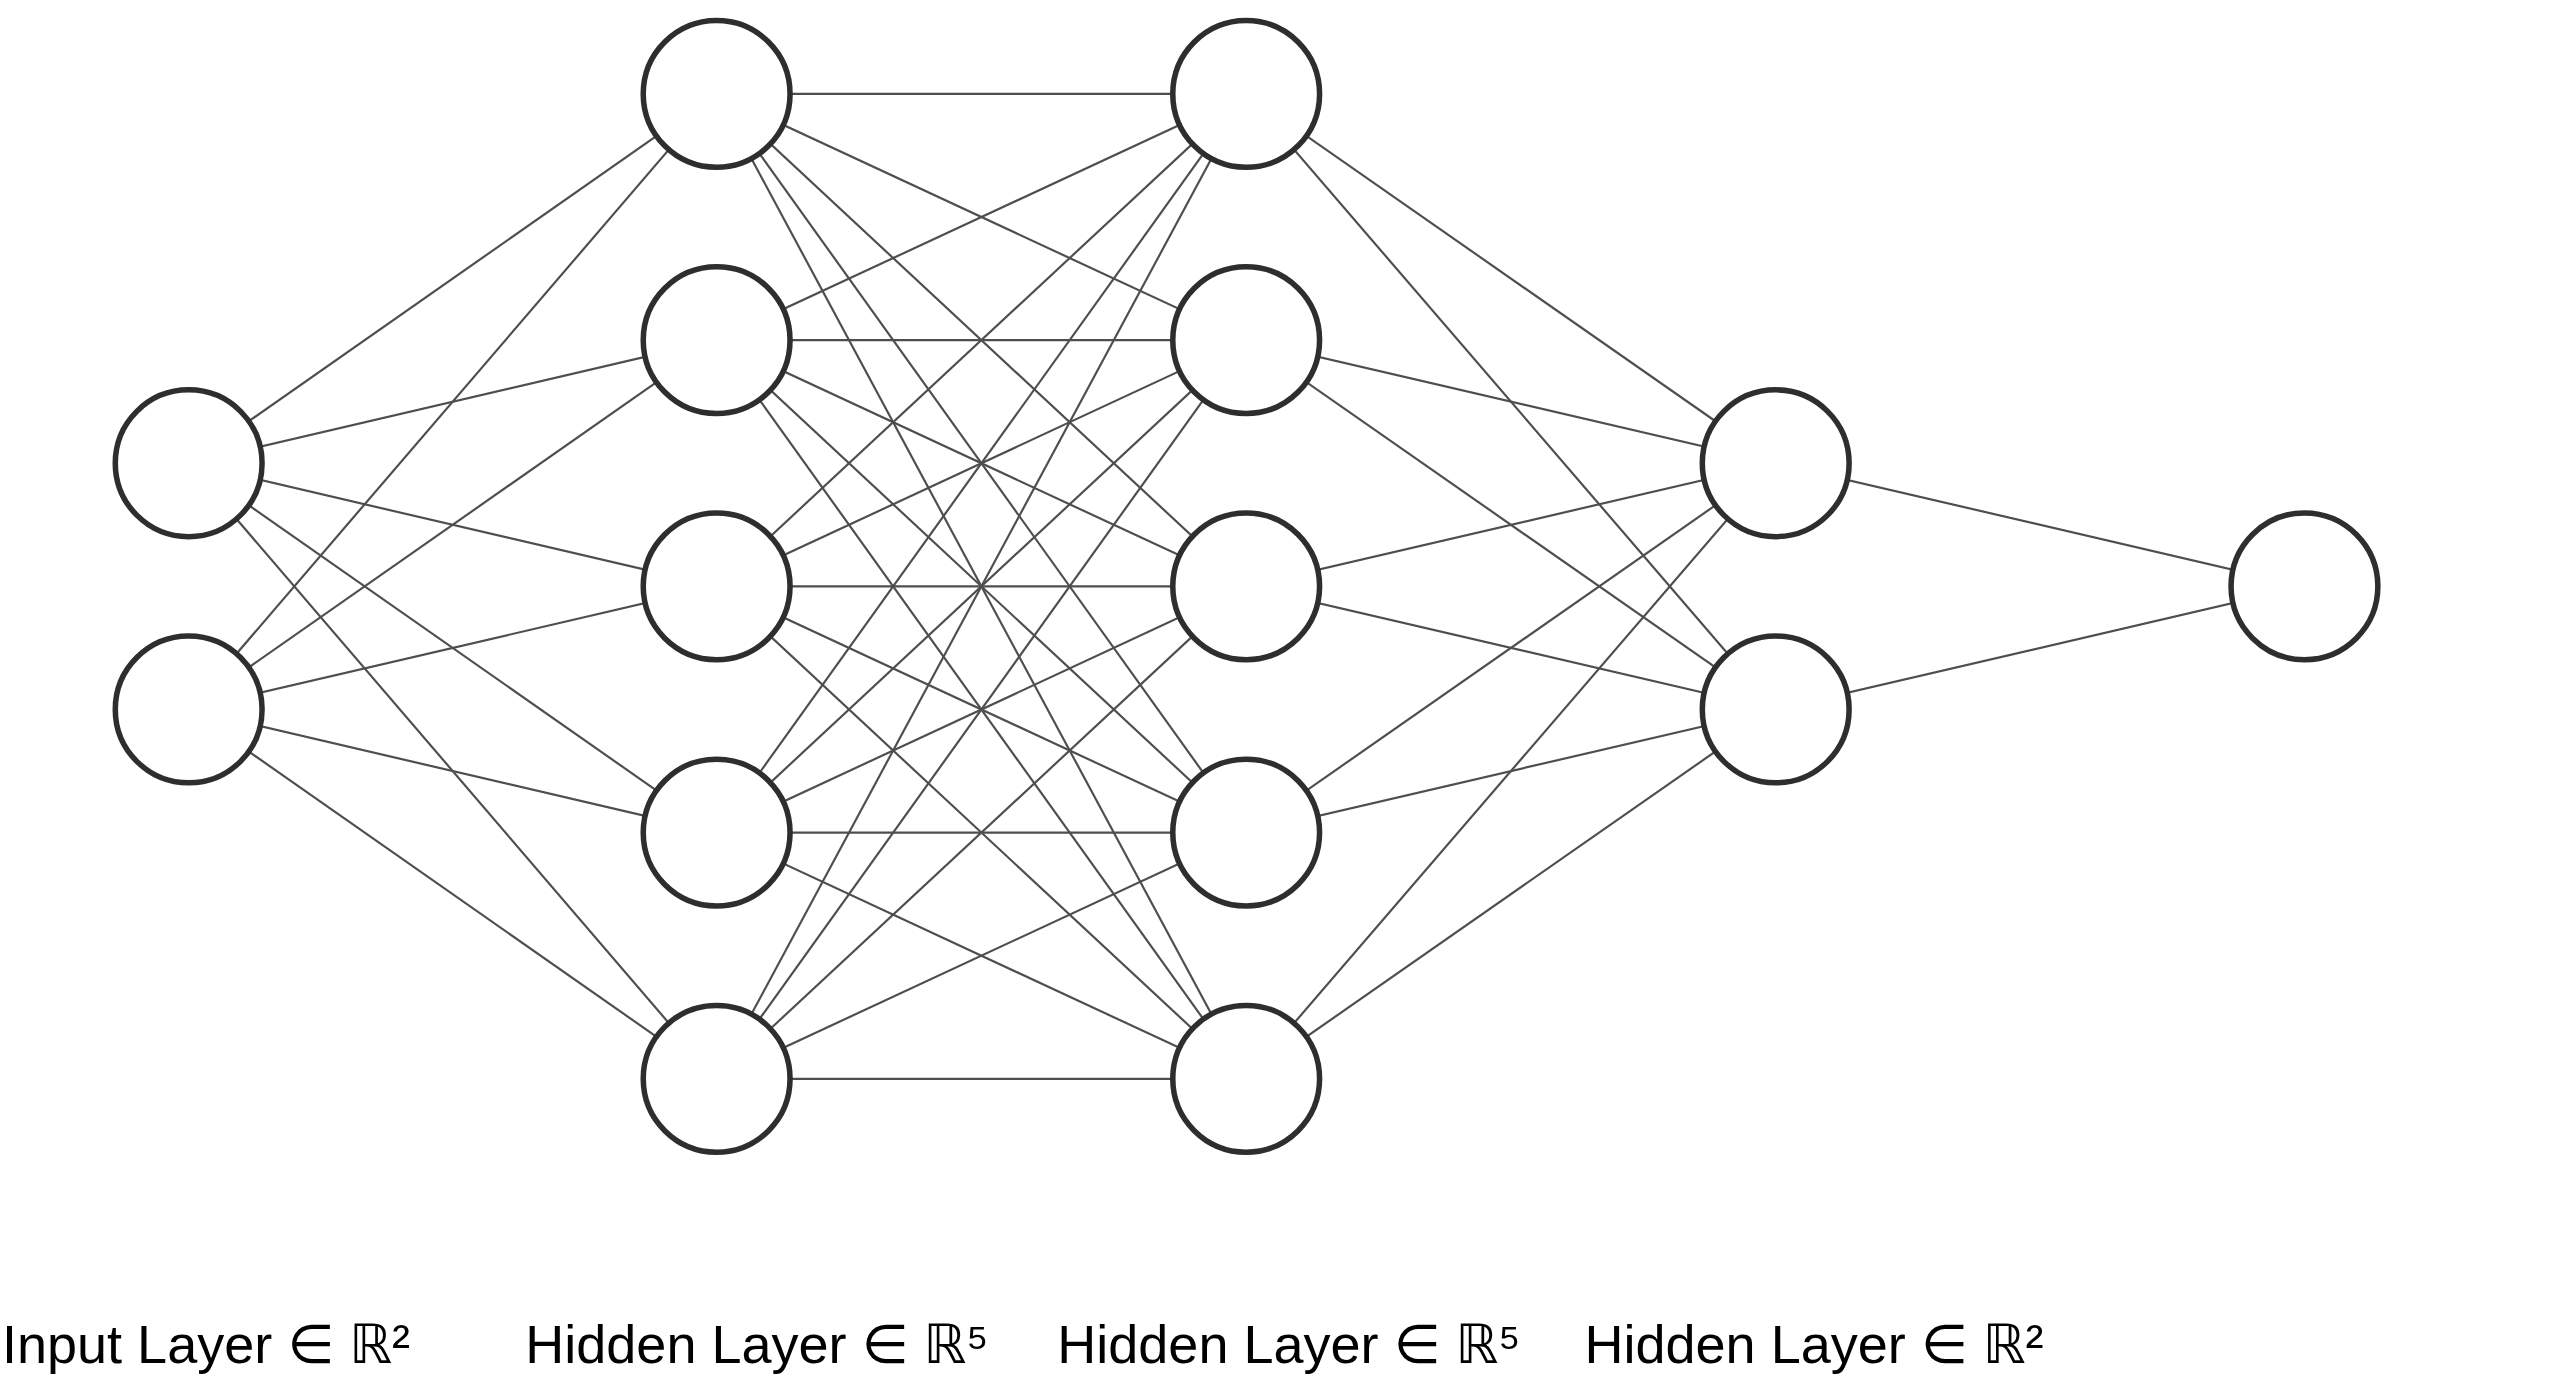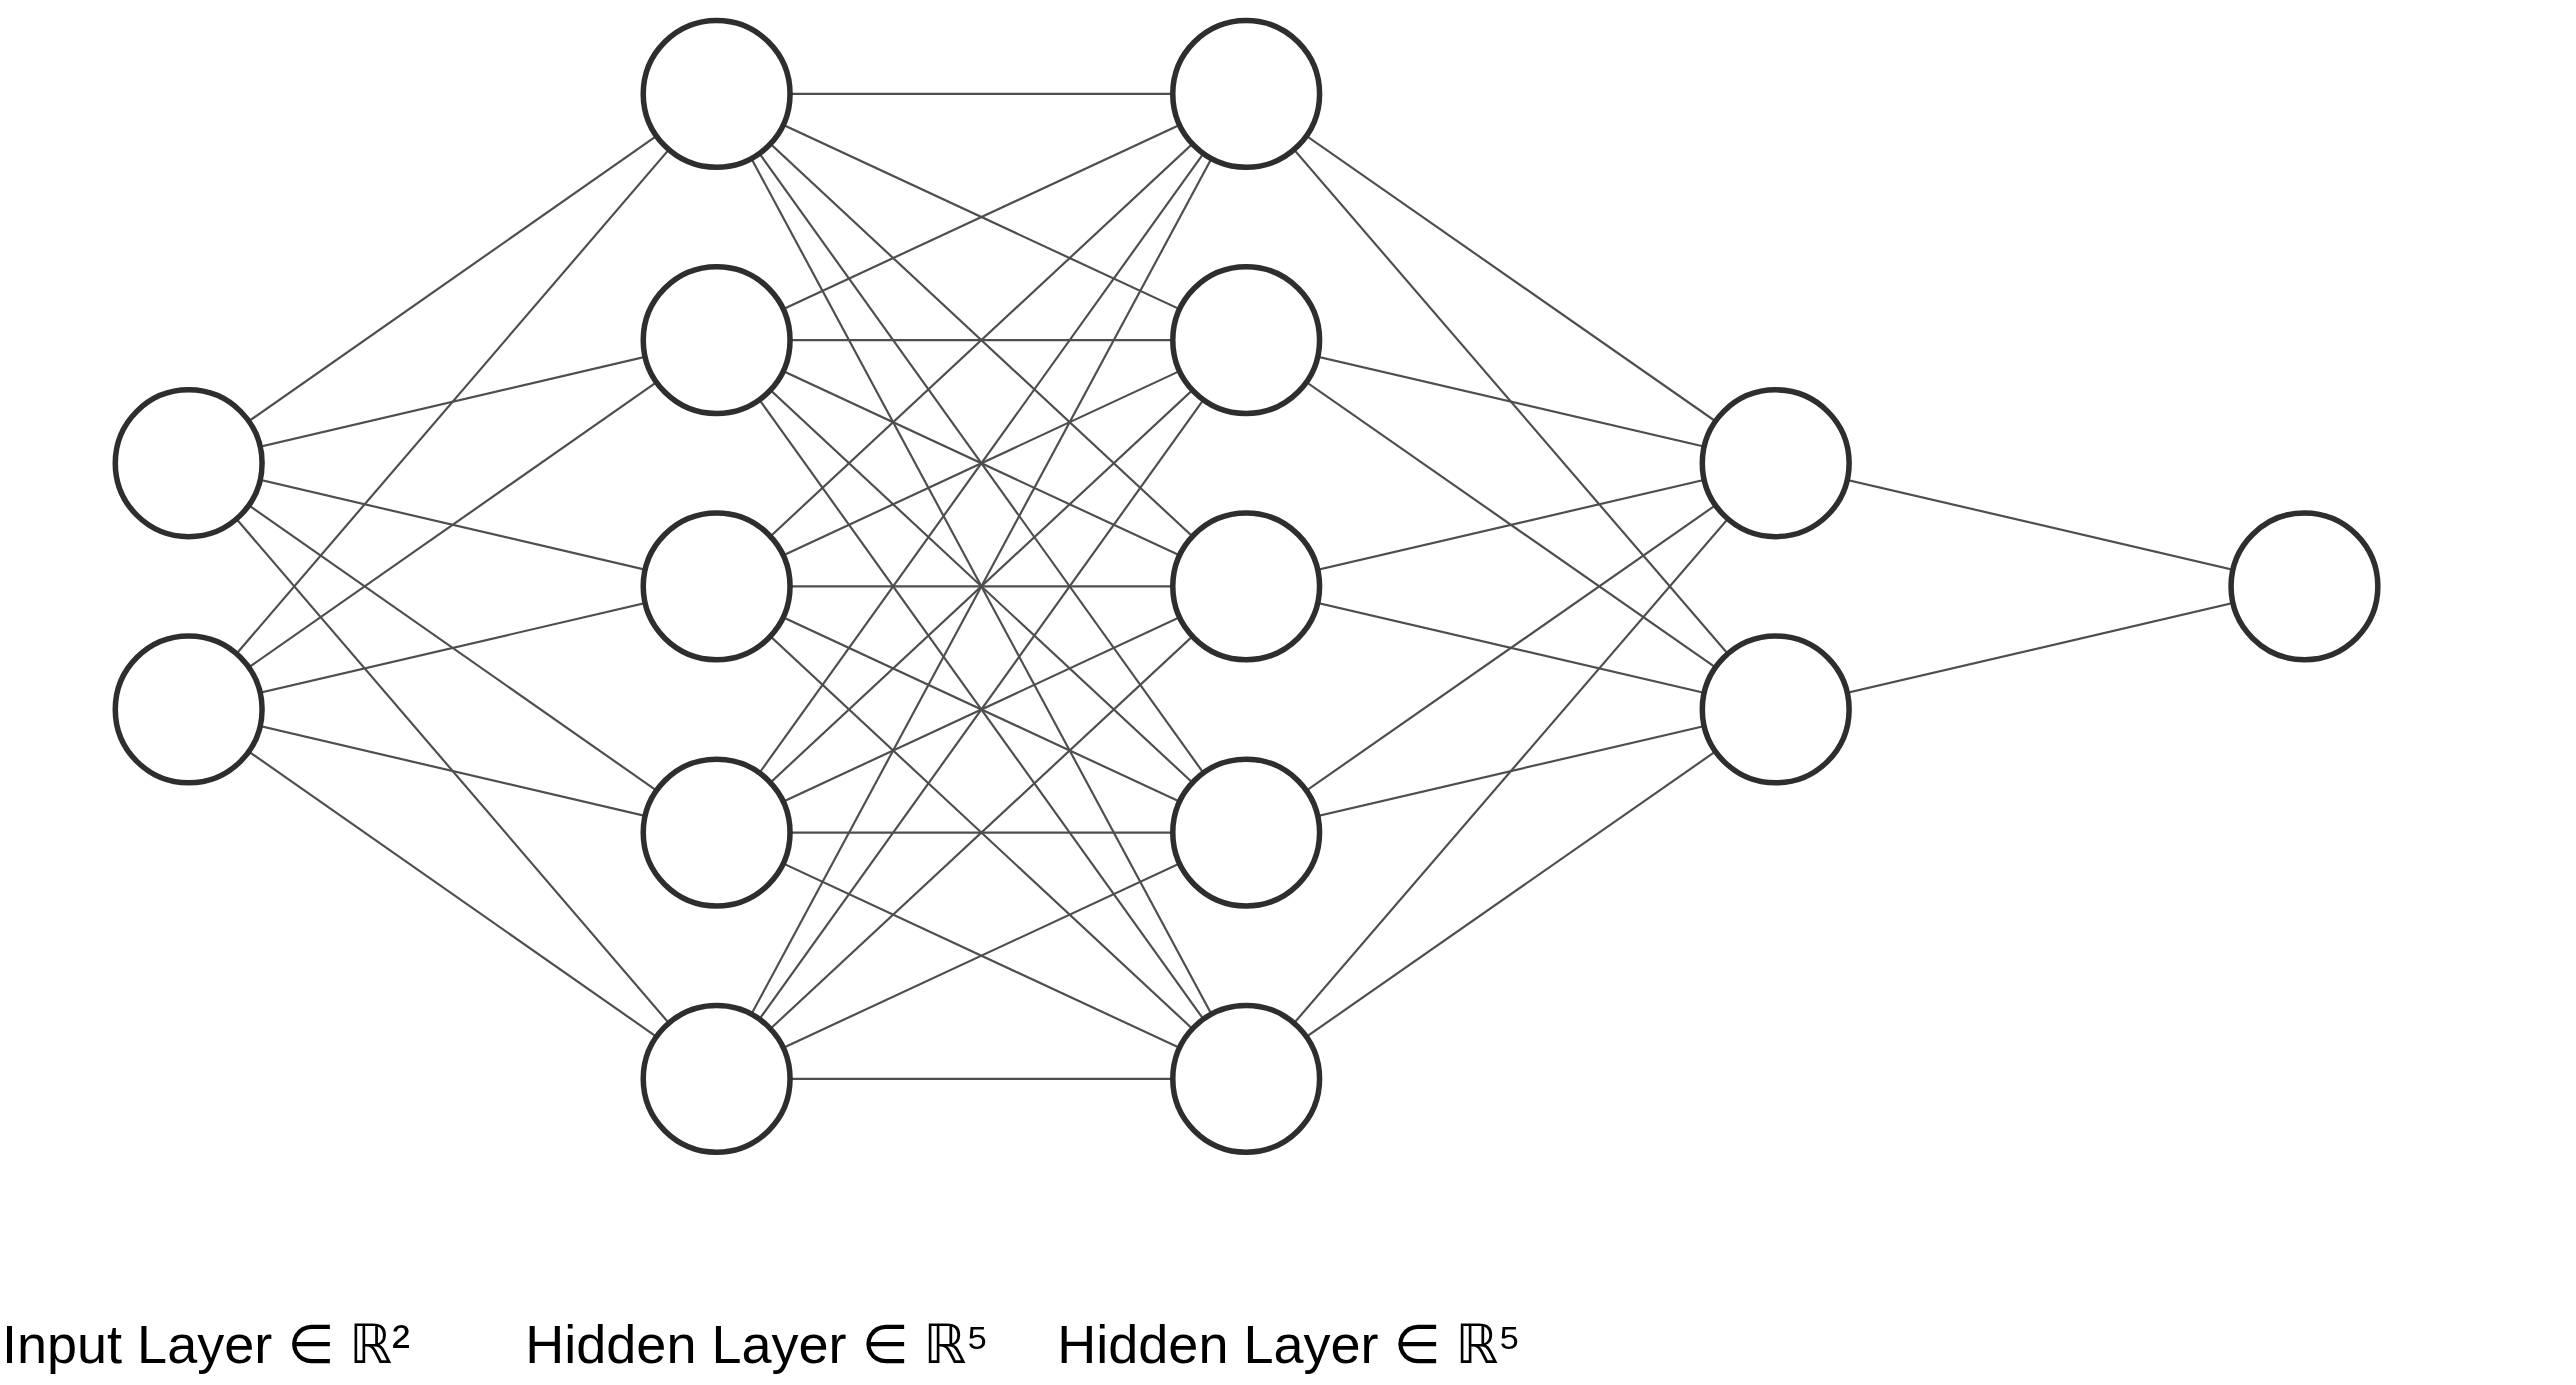--- a/index.html
+++ b/index.html
@@ -106,14 +106,15 @@
         <circle cx="1579" cy="1367" r="93" fill="#ffffff" stroke="#2e2e2e" stroke-width="7"></circle>
         <circle cx="2250" cy="587" r="93" fill="#ffffff" stroke="#2e2e2e" stroke-width="7"></circle>
         <circle cx="2250" cy="899" r="93" fill="#ffffff" stroke="#2e2e2e" stroke-width="7"></circle>
         <circle cx="2920" cy="743" r="93" fill="#ffffff" stroke="#2e2e2e" stroke-width="7"></circle>
       </g>
     </svg>
 
   <div class="layer-label" style="left:206px">Input Layer ∈ ℝ²</div>
   <div class="layer-label" style="left:757px">Hidden Layer ∈ ℝ⁵</div>
   <div class="layer-label" style="left:1289px">Hidden Layer ∈ ℝ⁵</div>
+  <div class="layer-label" style="left:1814px">Hidden Layer ∈ ℝ²</div>
 </div>
 
 
 </body></html>

